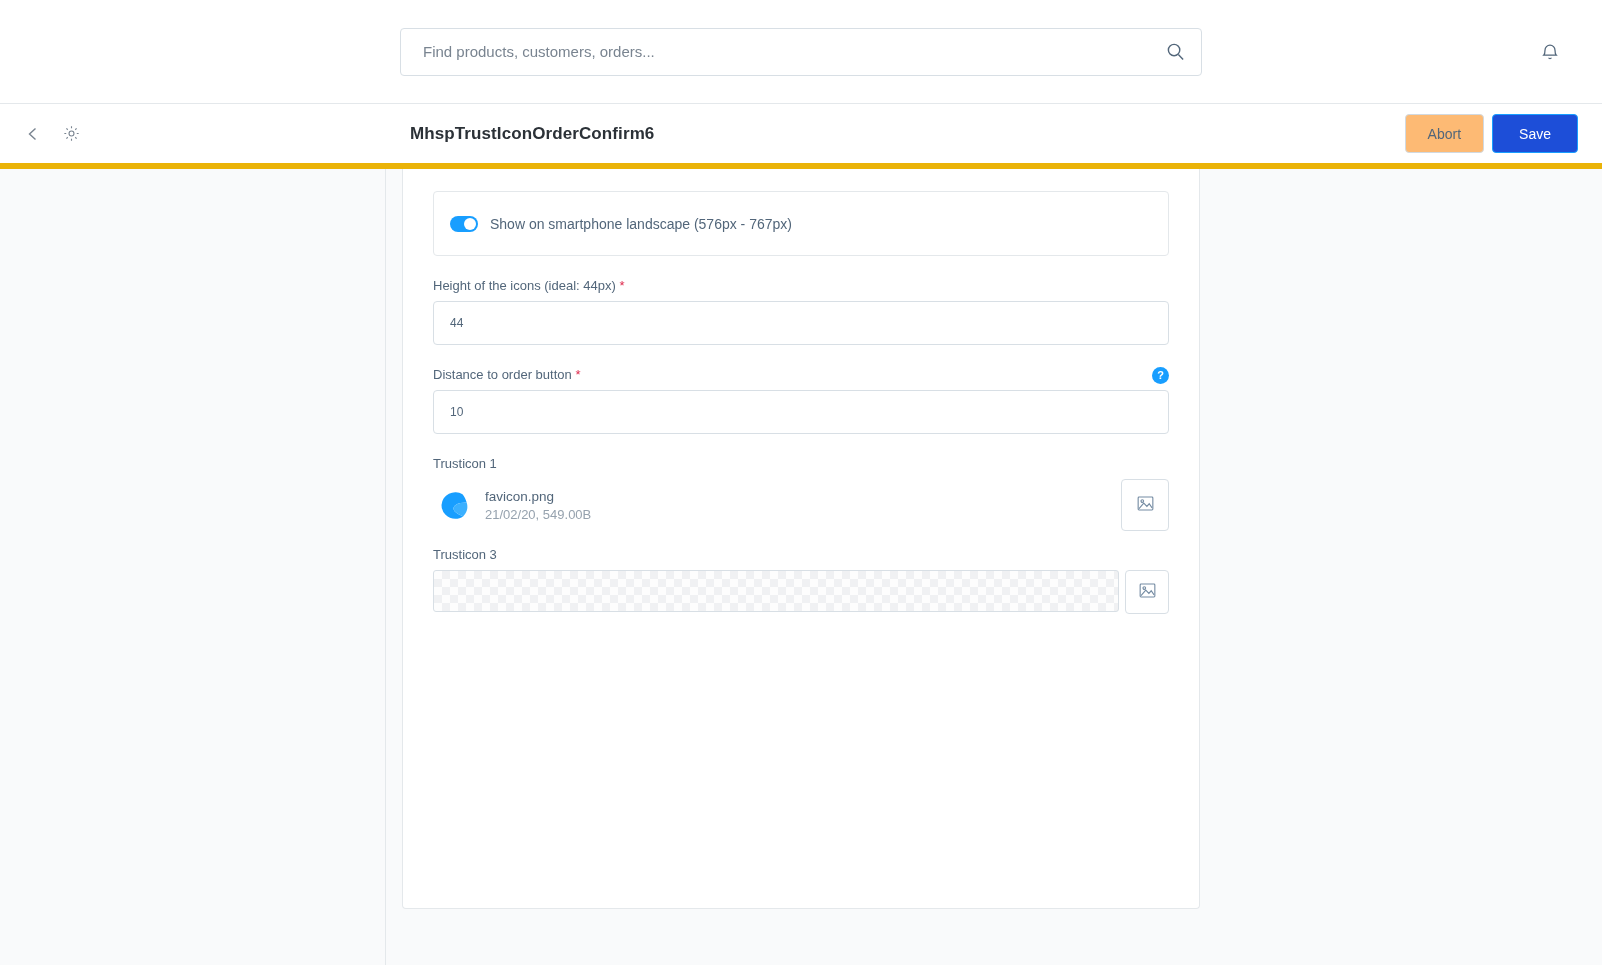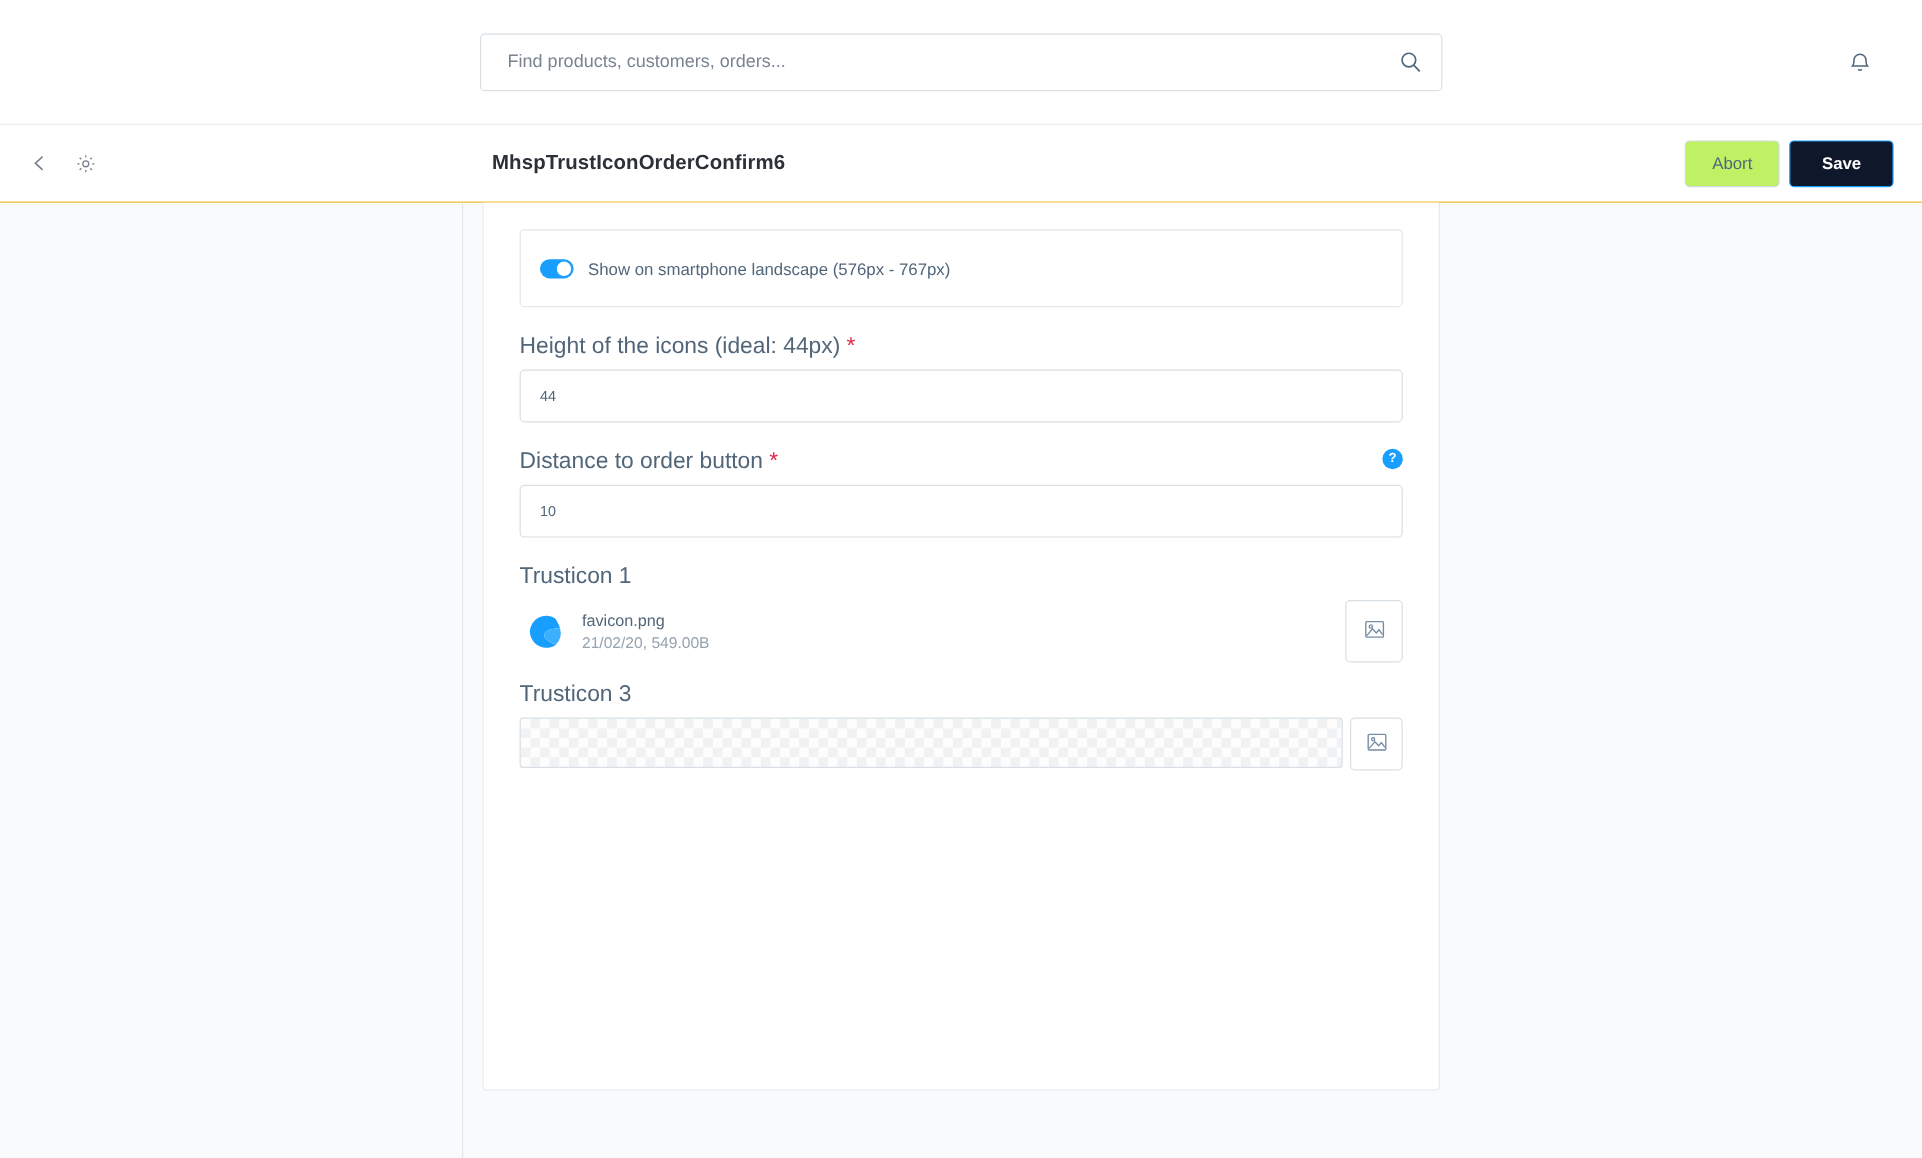--- a/index.html
+++ b/index.html
@@ -55,21 +55,21 @@
     display: flex; align-items: center; justify-content: center;
     color: #52667a;
     cursor: pointer;
     background: none; border: none;
   }
 
   
   .smartbar {
     height: 65px;
     background: #ffffff;
-    border-bottom: 1px solid #eab308;
+    border-bottom: 6px solid #eab308;
     display: flex;
     align-items: center;
     padding: 0 24px 0 22px;
     position: relative;
   }
   .smartbar-left { display: flex; align-items: center; gap: 16px; }
   .icon-btn {
     background: none; border: none; cursor: pointer;
     color: #798490;
     display: flex; align-items: center; justify-content: center;
@@ -95,29 +95,29 @@
     font-size: 14px;
     border-radius: 4px;
     cursor: pointer;
     height: 39px;
     padding: 0 22px;
     display: inline-flex;
     align-items: center;
     justify-content: center;
   }
   .btn-ghost {
-    background: #bef264;
+    background: #fdba74;
     border: 1px solid #d1d9e0;
     color: #52667a;
   }
   .btn-primary {
-    background: #0f172a;
+    background: #1d4ed8;
     border: 1px solid #189eff;
     color: #ffffff;
-    font-weight: bold;
+    font-weight: normal;
     padding: 0 26px;
   }
 
   
   .content-region {
     position: relative;
     height: 819px;
     background: #f9fafb;
   }
   .rail-left {
@@ -169,21 +169,21 @@
   }
   .switch-label {
     margin-left: 12px;
     font-size: 14px;
     color: #52667a;
   }
 
   
   .field { margin-bottom: 22px; position: relative; }
   .field-label {
-    font-size: 19px;
+    font-size: 13px;
     color: #52667a;
     display: block;
     margin-bottom: 8px;
   }
   .req { color: #de294c; }
   .text-input {
     width: 100%;
     height: 44px;
     border: 1px solid #d8dfe5;
     border-radius: 4px;

